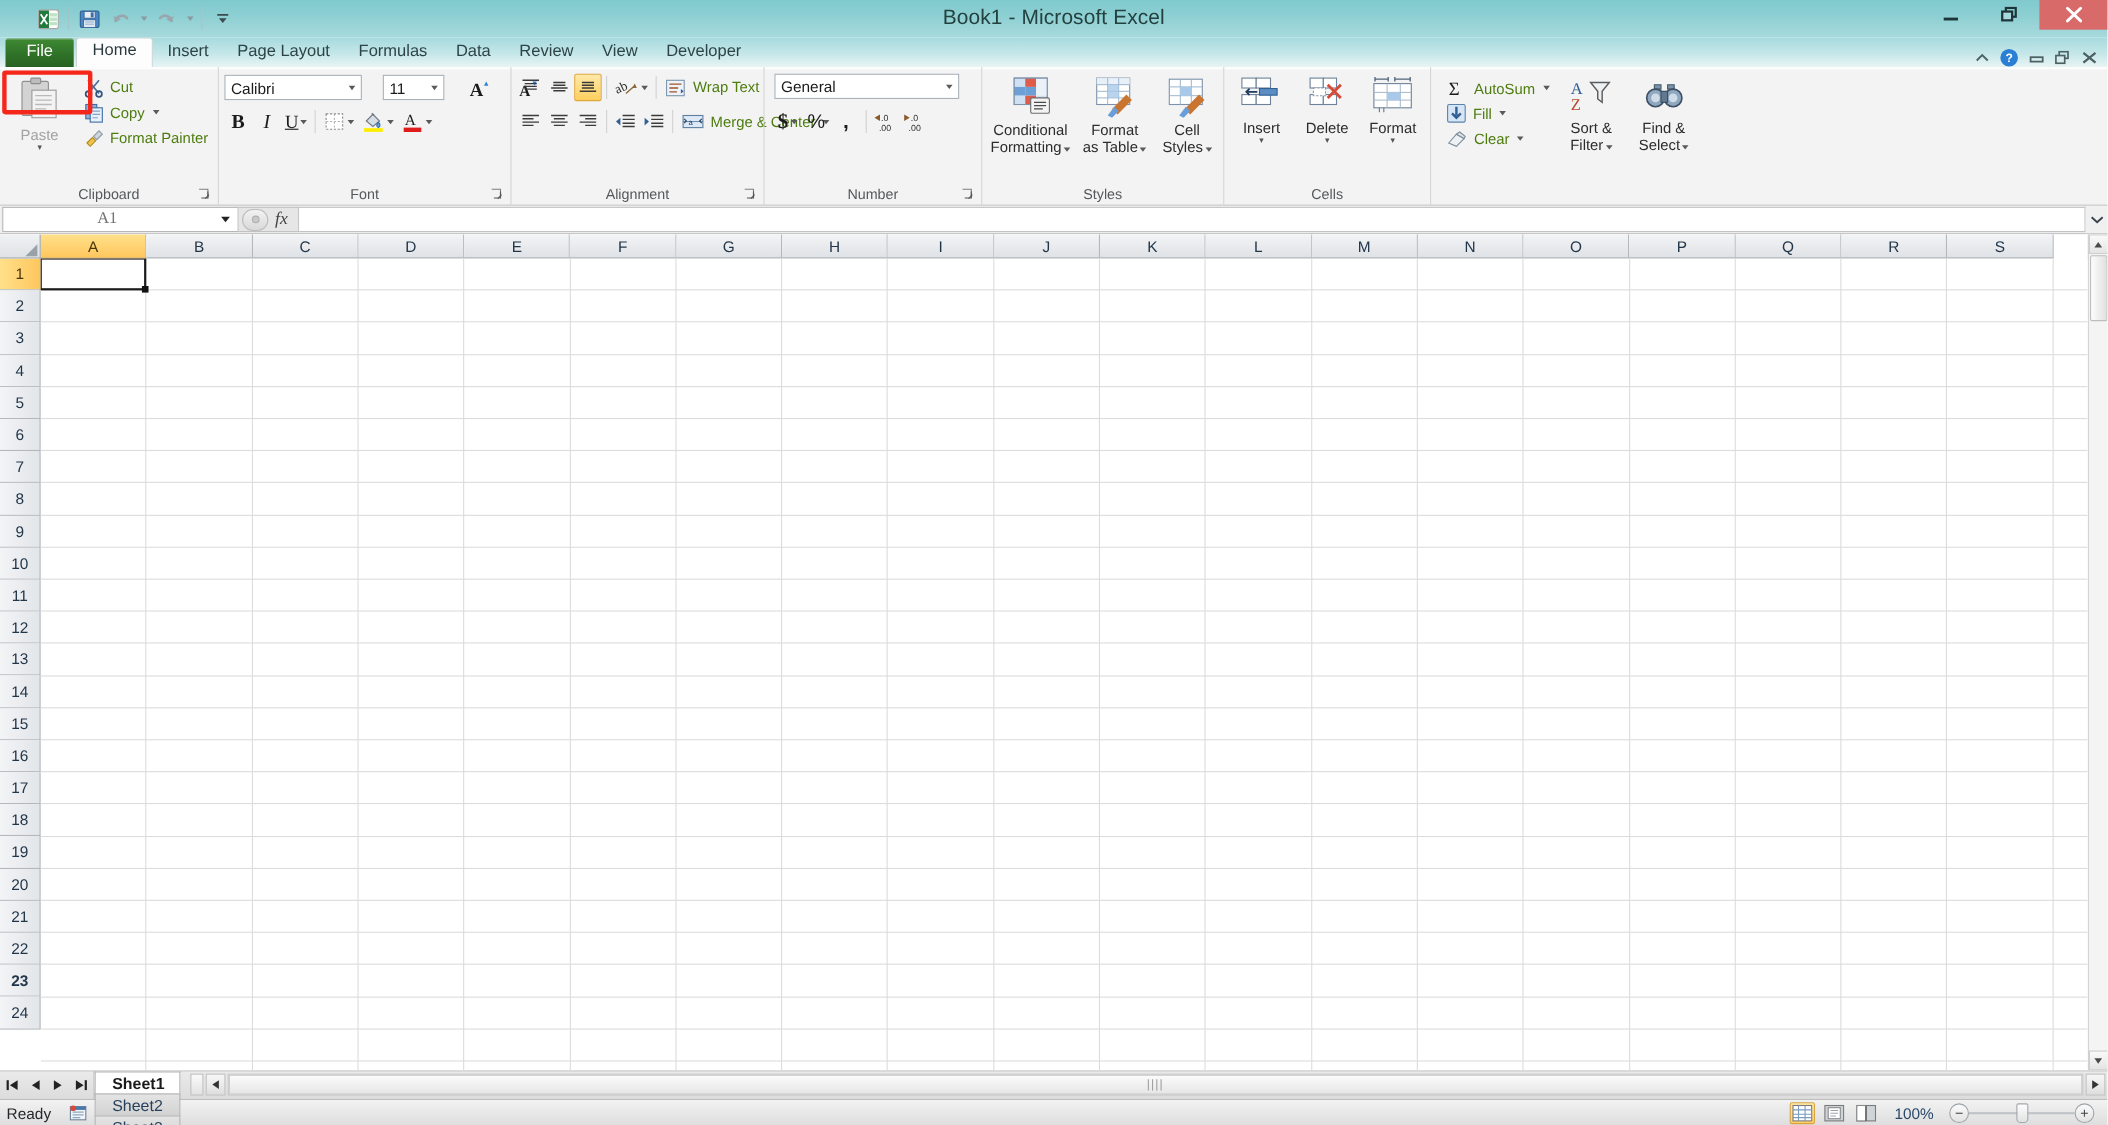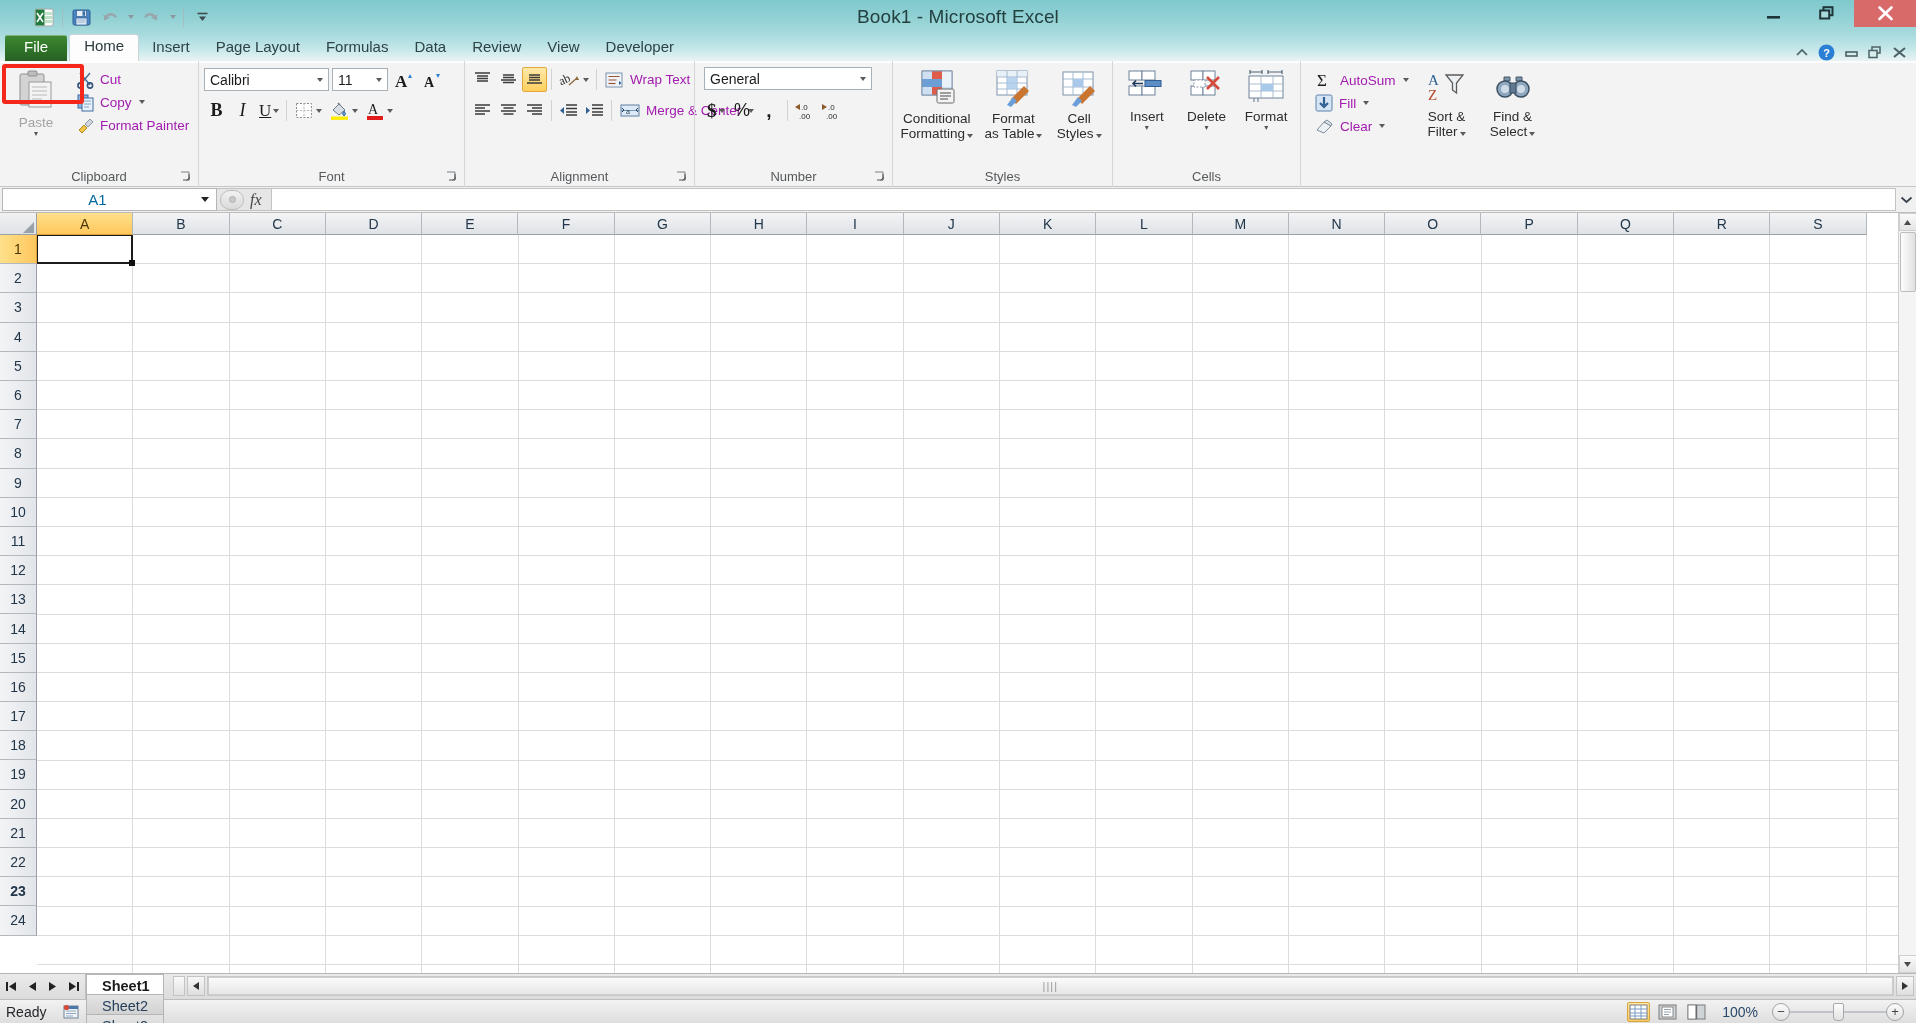--- a/index.html
+++ b/index.html
@@ -86,21 +86,21 @@
   .big-btn {
     display: flex; flex-direction: column; align-items: center; justify-content: flex-start;
     width: 58px; padding-top: 3px; font-size: 13.5px; color: #2c2c2c;
   }
   .big-btn .lbl { margin-top: 2px; line-height: 15px; text-align: center; }
   .big-btn .caret { font-size: 8px; color: #555; line-height: 7px; }
   .big-btn.disabled { color: #a3a3a3; }
 
   .sm-btn {
     display: flex; align-items: center; gap: 5px; height: 22px; padding: 0 3px;
-    font-size: 13.5px; color: #a21caf; white-space: nowrap;
+    font-size: 13.5px; color: #4d7c0f; white-space: nowrap;
   }
   .stack { display: flex; flex-direction: column; gap: 1px; }
 
   .icon { display: inline-flex; align-items: center; justify-content: center; flex: none; }
   .caret-dn { width: 0; height: 0; border-left: 3.5px solid transparent; border-right: 3.5px solid transparent;
               border-top: 4px solid #5a5a5a; display: inline-block; margin-left: 2px; }
 
   
   .combo {
     height: 23px; border: 1px solid #a9b1b8; background: #fff;
@@ -118,21 +118,21 @@
   .tbtn.on { background: linear-gradient(to bottom,#ffe9a8,#ffcf5e); border: 1px solid #e0a93c; }
   .vsep { width: 1px; height: 21px; background: #d2d2d2; margin: 0 3px; }
 
   
   .fbar {
     height: 26px; flex: none; display: flex; align-items: stretch;
     background: #f0f0f0; border-bottom: 1px solid #bcbcbc;
   }
   .namebox {
     width: 215px; background: #fff; border: 1px solid #b6b6b6; margin: 1px 0 1px 2px;
-    display: flex; align-items: center; font-size: 15px; color: #0369a1;
+    display: flex; align-items: center; font-size: 15px; color: #737373; font-family: Liberation Serif, serif;
   }
   .namebox .nv { flex: 1; text-align: center; }
   .namebox .nb { width: 24px; display: flex; align-items: center; justify-content: center; }
   .fx-zone { display: flex; align-items: center; background: #e6e6e6; border: 1px solid #c2c2c2;
              border-left: none; margin: 1px 0; padding: 0 3px; gap: 6px; }
   .fx-pill { width: 24px; height: 20px; border-radius: 10px; background: linear-gradient(to bottom,#f2f2f2,#d9d9d9);
              border: 1px solid #bdbdbd; display:flex;align-items:center;justify-content:center; }
   .fx-dot { width: 7px; height: 7px; border-radius: 50%; background: #c9c9c9; border: 1px solid #b0b0b0; }
   .fx-lbl { font-family: "Liberation Serif", serif; font-style: italic; font-size: 16px; color: #444; padding-right: 6px; }
   .fx-input { flex: 1; background: #fff; border: 1px solid #c2c2c2; border-left: none; margin: 1px 0;
@@ -419,21 +419,21 @@
         <svg width="12" height="12" viewBox="0 0 12 12">
             <path d="M1 1h8v8" stroke="#7a8086" fill="none"></path>
             <path d="M3 9 L9 9 L9 3" stroke="#555" fill="none"></path>
             <path d="M6.5 9.5 L10 6" stroke="#555"></path>
           </svg>
       </div>
     </div>
 
     <div class="group" style="width:266px">
       <div class="group-body" style="flex-direction:column;padding-top:6px">
-        <div class="row" style="gap:3px">
+        <div class="row" style="gap:19px">
           <div class="combo" style="width:125px">
             <span class="cv">Calibri</span>
             <span class="cb">
                 <span class="caret-dn"></span>
               </span>
           </div>
           <div class="combo" style="width:56px">
             <span class="cv">11</span>
             <span class="cb">
                 <span class="caret-dn"></span>

